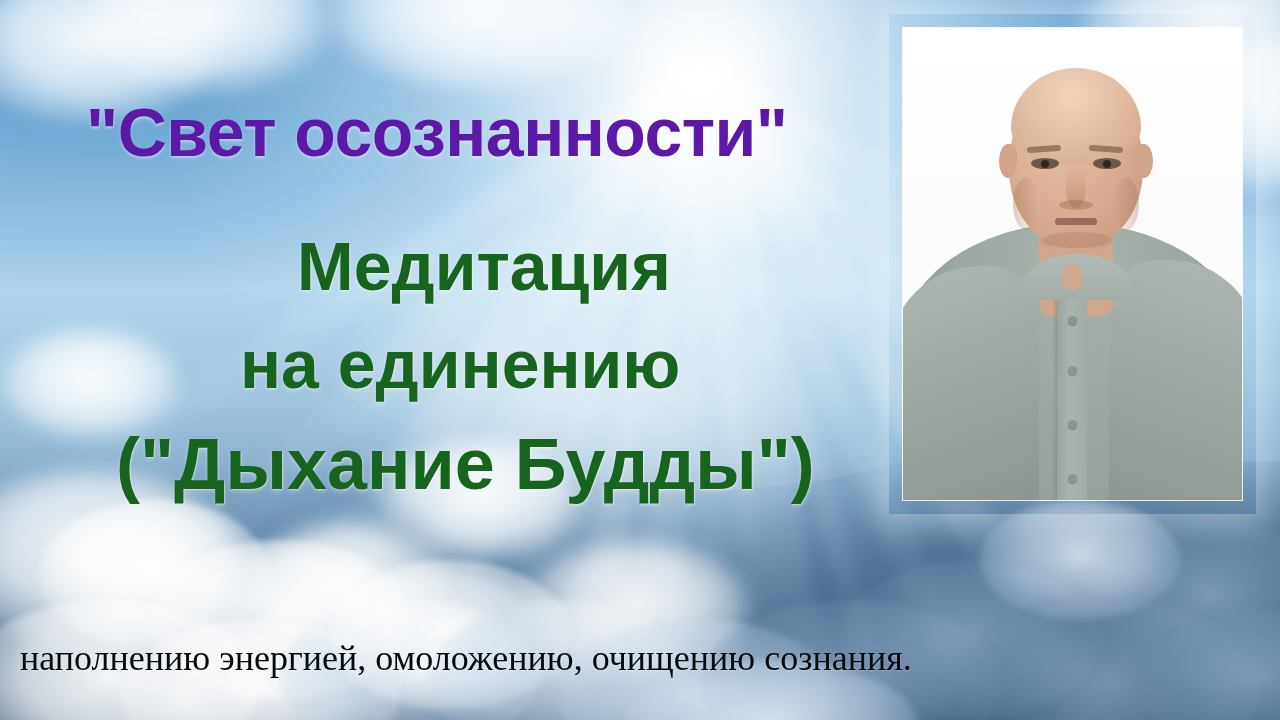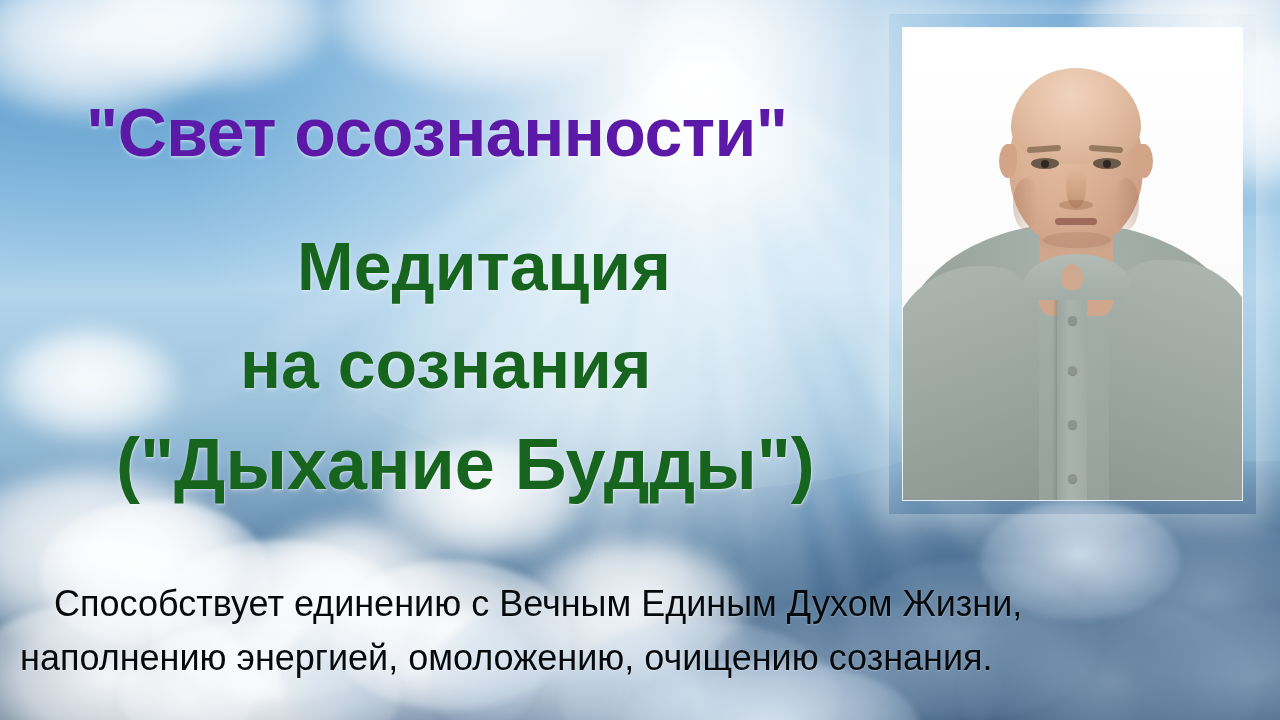--- a/index.html
+++ b/index.html
@@ -162,21 +162,21 @@
   .g2{left:0;right:0;top:330px;padding-left:240px;text-align:left;font-size:68px;}
   .g3{left:0;right:0;top:428px;padding-left:116px;text-align:left;font-size:72px;}
 
   .sub{
     color:#070a0c;
     font-weight:400;
     font-size:36px;
     text-shadow:0 1px 2px rgba(255,255,255,.28);
   }
   .s1{left:0;right:0;top:586px;padding-left:54px;text-align:left;}
-  .s2{left:0;right:0;top:640px;padding-left:20px;text-align:left;}
+  .s2{left:0;right:0;top:640px;padding-left:20px;text-align:left;font-family:Liberation Serif, serif;}
 
   
   .photo-frame{
     position:absolute;left:903px;top:28px;width:339px;height:472px;
     background:#fdfdfd;
     overflow:hidden;
     box-shadow:0 0 0 1px rgba(255,255,255,.85);
   }
   .photo-bg{
     position:absolute;inset:0;
@@ -403,19 +403,18 @@
     <div class="ph pupil-r"></div>
     <div class="ph nose"></div>
     <div class="ph nose-sh"></div>
     <div class="ph mouth"></div>
     <div class="ph chin-sh"></div>
   </div>
 
   <div class="txt channel">"Свет осознанности"</div>
 
   <div class="txt green g1">Медитация</div>
-  <div class="txt green g2">на сознания</div>
+  <div class="txt green g2">на единению</div>
   <div class="txt green g3">("Дыхание Будды")</div>
 
-  <div class="txt sub s1">Способствует единению с Вечным Единым Духом Жизни,</div>
   <div class="txt sub s2">наполнению энергией, омоложению, очищению сознания.</div>
 
 </div>
 
 </body></html>

